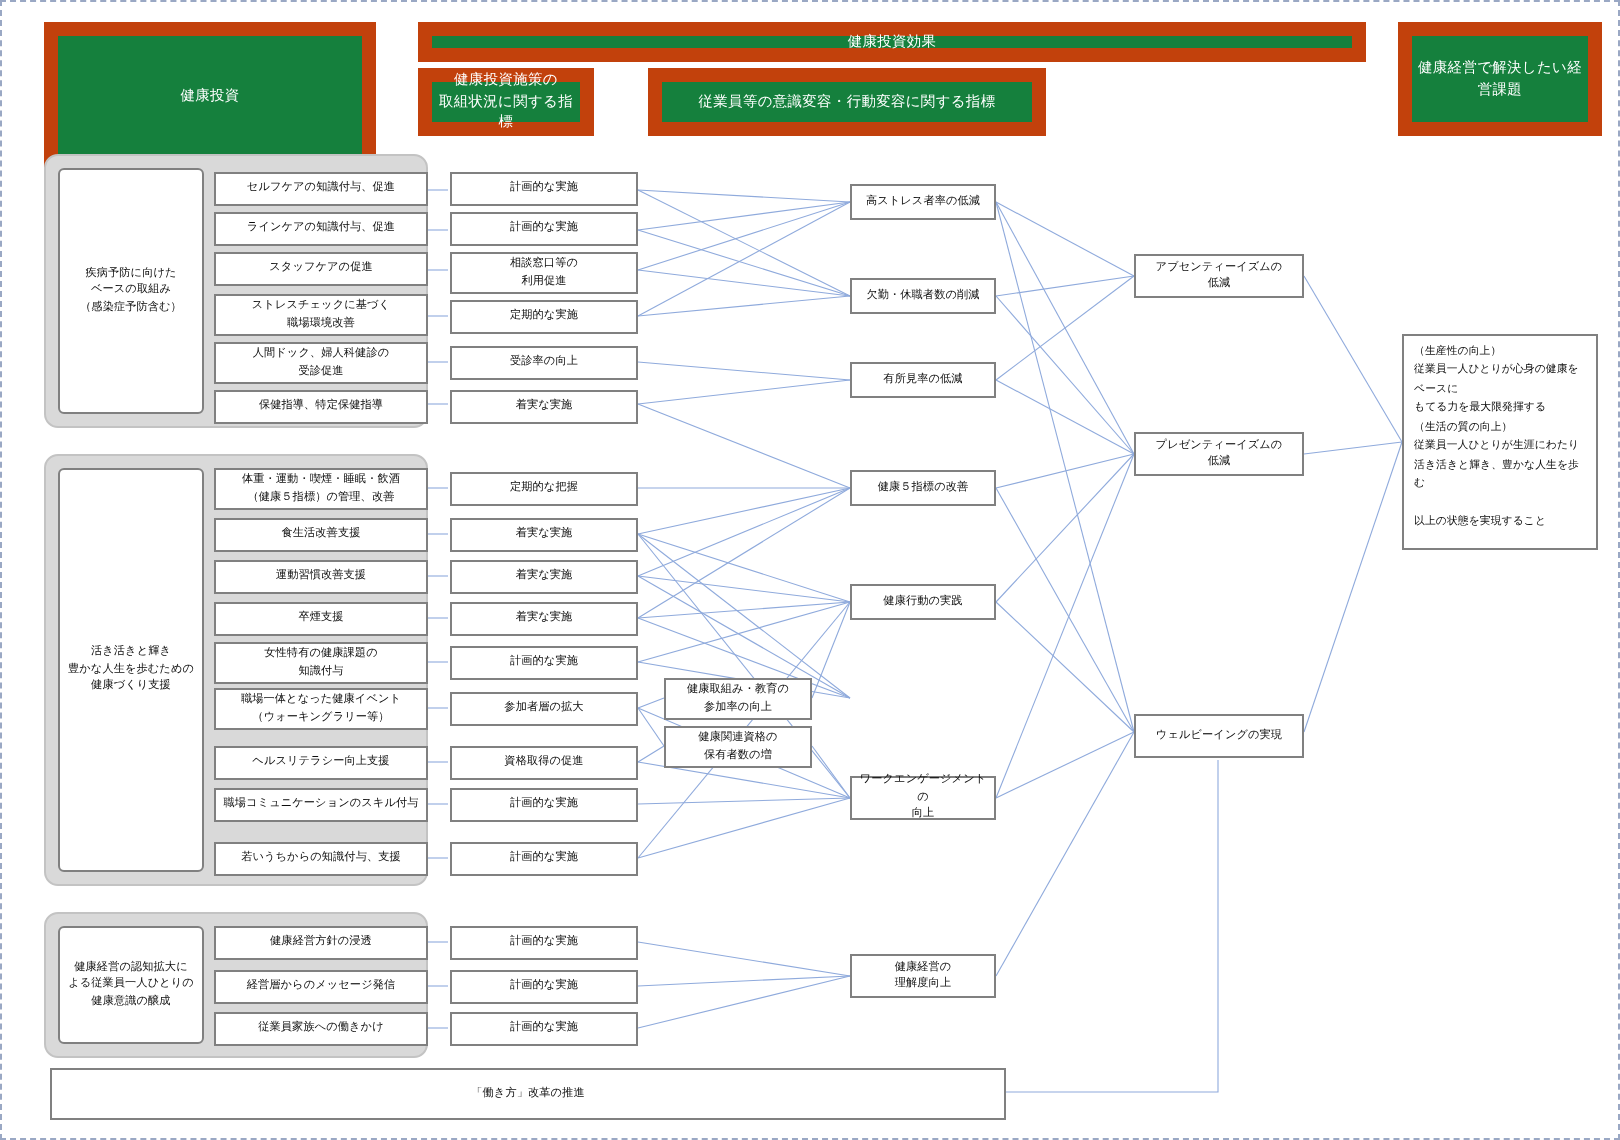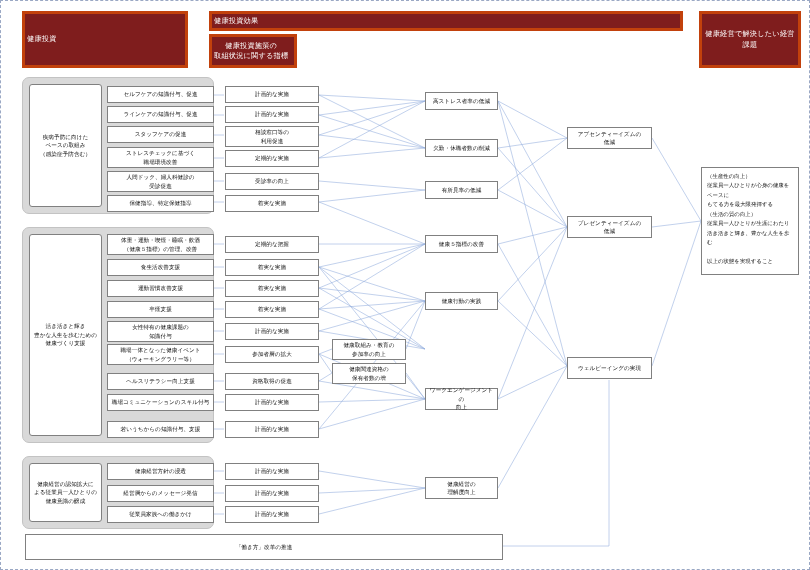--- a/index.html
+++ b/index.html
@@ -14,24 +14,24 @@
   #root{
     position:absolute;inset:0;
     width:810px;height:570px;
     border:1px dashed #9aa8c4;
     box-sizing:border-box;
     background:#fff;
   }
   
   .hdr{
     position:absolute;
-    background:#7f1d1d;
-    border:3px solid #c2410c;
+    background:#15803d;
+    border:7px solid #c2410c;
     color:#ffffff;
-    display:flex;align-items:center;
+    display:flex;align-items:center;justify-content:center;
     text-align:center;
     font-size:7.2px;line-height:1.45;
     letter-spacing:.2px;
     box-sizing:border-box;
     padding:1px 2px;
   }
   .hdr span{display:block;}
   
   .grp{
     position:absolute;
@@ -71,32 +71,35 @@
     width:810px;height:570px;
     pointer-events:none;
   }
   #boxes{position:absolute;left:0;top:0;width:810px;height:570px;}
 </style>
 </head>
 <body>
 
 <div id="root">
 
-  <div class="hdr" style="left:21px;top:10px;width:166px;height:57px;">
+  <div class="hdr" style="left:21px;top:10px;width:166px;height:74px;">
     <span>健康投資</span>
   </div>
 
   <div class="hdr" style="left:208px;top:10px;width:474px;height:20px;">
     <span>健康投資効果</span>
   </div>
 
   <div class="hdr" style="left:208px;top:33px;width:88px;height:34px;">
     <span>健康投資施策の<br>取組状況に関する指標</span>
   </div>
 
+  <div class="hdr" style="left:323px;top:33px;width:199px;height:34px;">
+    <span>従業員等の意識変容・行動変容に関する指標</span>
+  </div>
 
 
   <div class="hdr" style="left:698px;top:10px;width:102px;height:57px;">
     <span>健康経営で解決したい経営課題</span>
   </div>
 
   <svg id="wires" viewBox="0 0 810 570" preserveAspectRatio="none">
     <g fill="none" stroke="#8faadc" stroke-width="0.55">
 
       <path d="M213,94 L223,94"></path>

